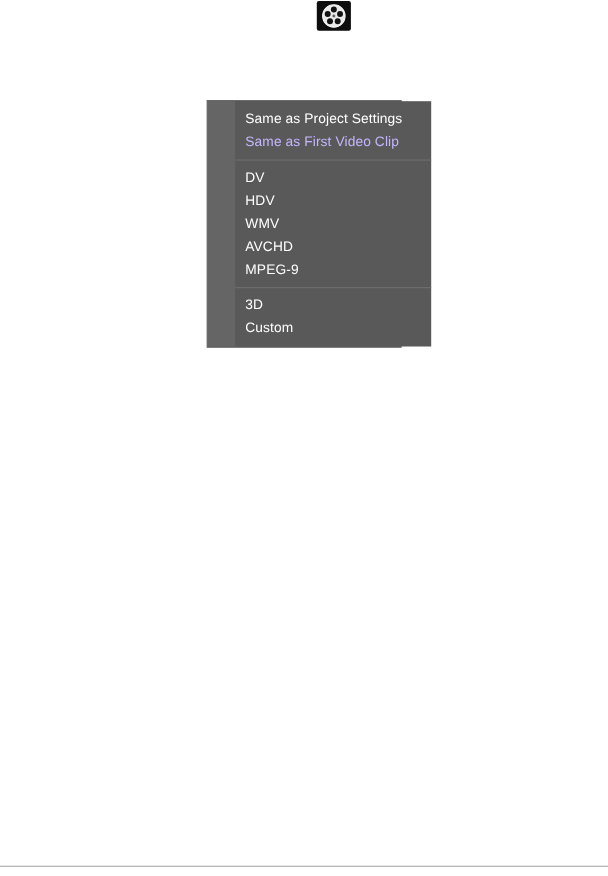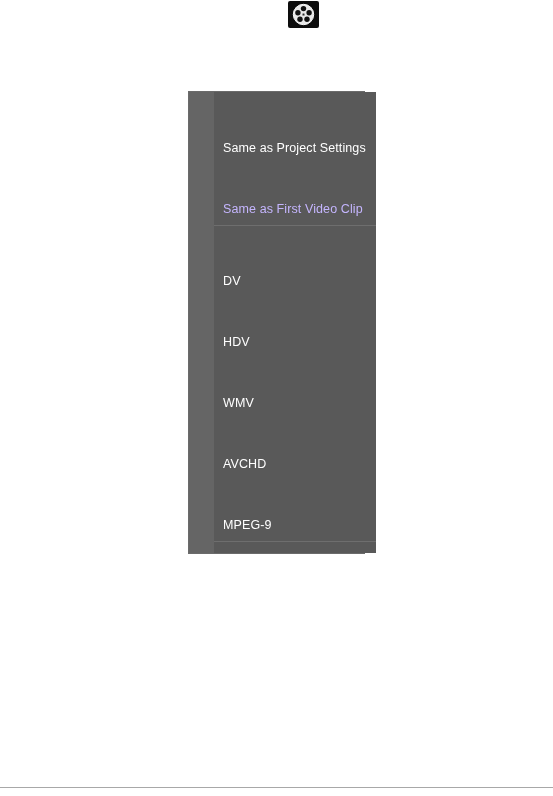--- a/index.html
+++ b/index.html
@@ -56,28 +56,27 @@
     padding: 6px 0 6px 0;
     display: flex;
     flex-direction: column;
   }
 
   .menu-group { display: block; }
 
   .menu-item {
     height: 21px;
     line-height: 21px;
-    padding: 0 10px 0 9px;
+    padding: 0 26px 0 9px;
     color: #ffffff;
     font-size: 12.5px;
     white-space: nowrap;
     letter-spacing: 0.1px;
     cursor: default;
     user-select: none;
-    margin-top: 40px;
   }
   .menu-item.disabled { color: #c4b5fd; }
 
   .menu-separator {
     height: 1px;
     margin: 5px 0 5px 0;
     background: #6e6e6e;
   }
 
   
@@ -123,17 +122,21 @@
     <div class="menu-group">
       <div class="menu-item">DV</div>
       <div class="menu-item">HDV</div>
       <div class="menu-item">WMV</div>
       <div class="menu-item">AVCHD</div>
       <div class="menu-item">MPEG-9</div>
     </div>
 
     <div class="menu-separator"></div>
 
+    <div class="menu-group">
+      <div class="menu-item">3D</div>
+      <div class="menu-item">Custom</div>
+    </div>
 
   </div>
 </div>
 
 <div id="bottom-rule"></div>
 
 </body></html>

